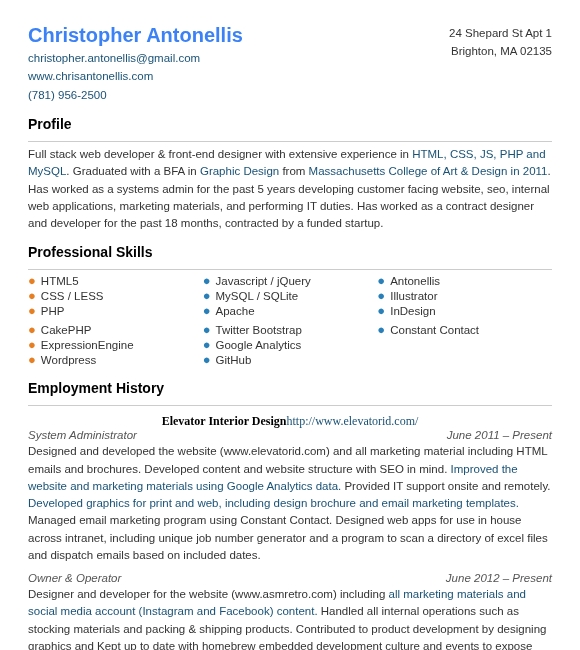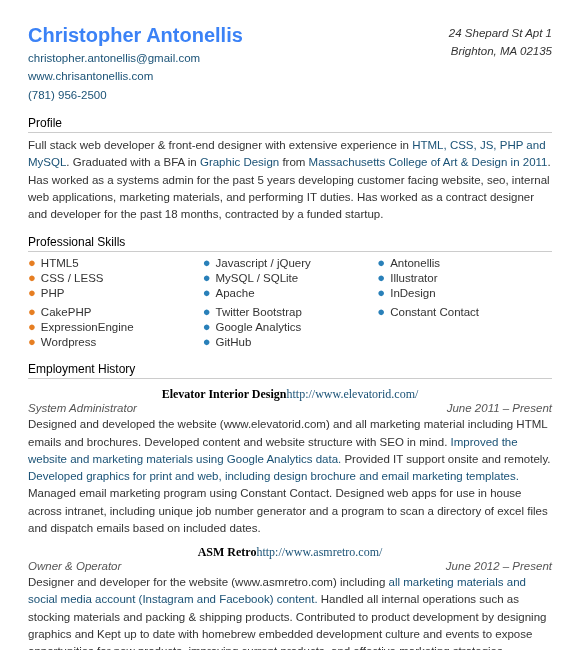--- a/index.html
+++ b/index.html
@@ -26,30 +26,29 @@
     .header-row {
       display: flex;
       justify-content: space-between;
       align-items: flex-start;
     }
     .header-right {
       text-align: right;
       color: #333;
       font-size: 11.5px;
       line-height: 1.6;
-      font-style: italic;
     }
     .section-title {
-      font-size: 12px;
-      font-weight: normal;
+      font-size: 14px;
+      font-weight: bold;
       color: #000;
       margin-top: 12px;
       margin-bottom: 4px;
       border-bottom: 1px solid #ccc;
-      padding-bottom: 2px;
+      padding-bottom: 9px;
     }
     .profile-text {
       font-size: 11.5px;
       color: #333;
       line-height: 1.5;
     }
     .profile-text span.highlight {
       color: #1a5276;
     }
     .skills-grid {
@@ -245,24 +244,20 @@
     <div class="job-title-row">
       <span class="job-title">System Administrator</span>
       <span class="job-dates">June 2011 – Present</span>
     </div>
     <p class="job-desc">
       Designed and developed the website (www.elevatorid.com) and all marketing material including HTML emails and brochures. Developed content and website structure with SEO in mind. <span class="hl">Improved the website and marketing materials using Google Analytics data.</span> Provided IT support onsite and remotely. <span class="hl">Developed graphics for print and web, including design brochure and email marketing templates.</span> Managed email marketing program using Constant Contact. Designed web apps for use in house across intranet, including unique job number generator and a program to scan a directory of excel files and dispatch emails based on included dates.
     </p>
   </div>
 
   <div class="employment-entry">
-    <div class="employment-header">
-      <span class="company-name">ASM Retro</span>
-      <span class="company-url">http://www.asmretro.com/</span>
-    </div>
     <div class="job-title-row">
       <span class="job-title">Owner &amp; Operator</span>
       <span class="job-dates">June 2012 – Present</span>
     </div>
     <p class="job-desc">
       Designer and developer for the website (www.asmretro.com) including <span class="hl">all marketing materials and social media account (Instagram and Facebook) content.</span> Handled all internal operations such as stocking materials and packing &amp; shipping products. Contributed to product development by designing graphics and  Kept up to date with homebrew embedded development culture and events to expose opportunities for new products. improving current products, and effective marketing strategies.
     </p>
   </div>
 </div>
 

